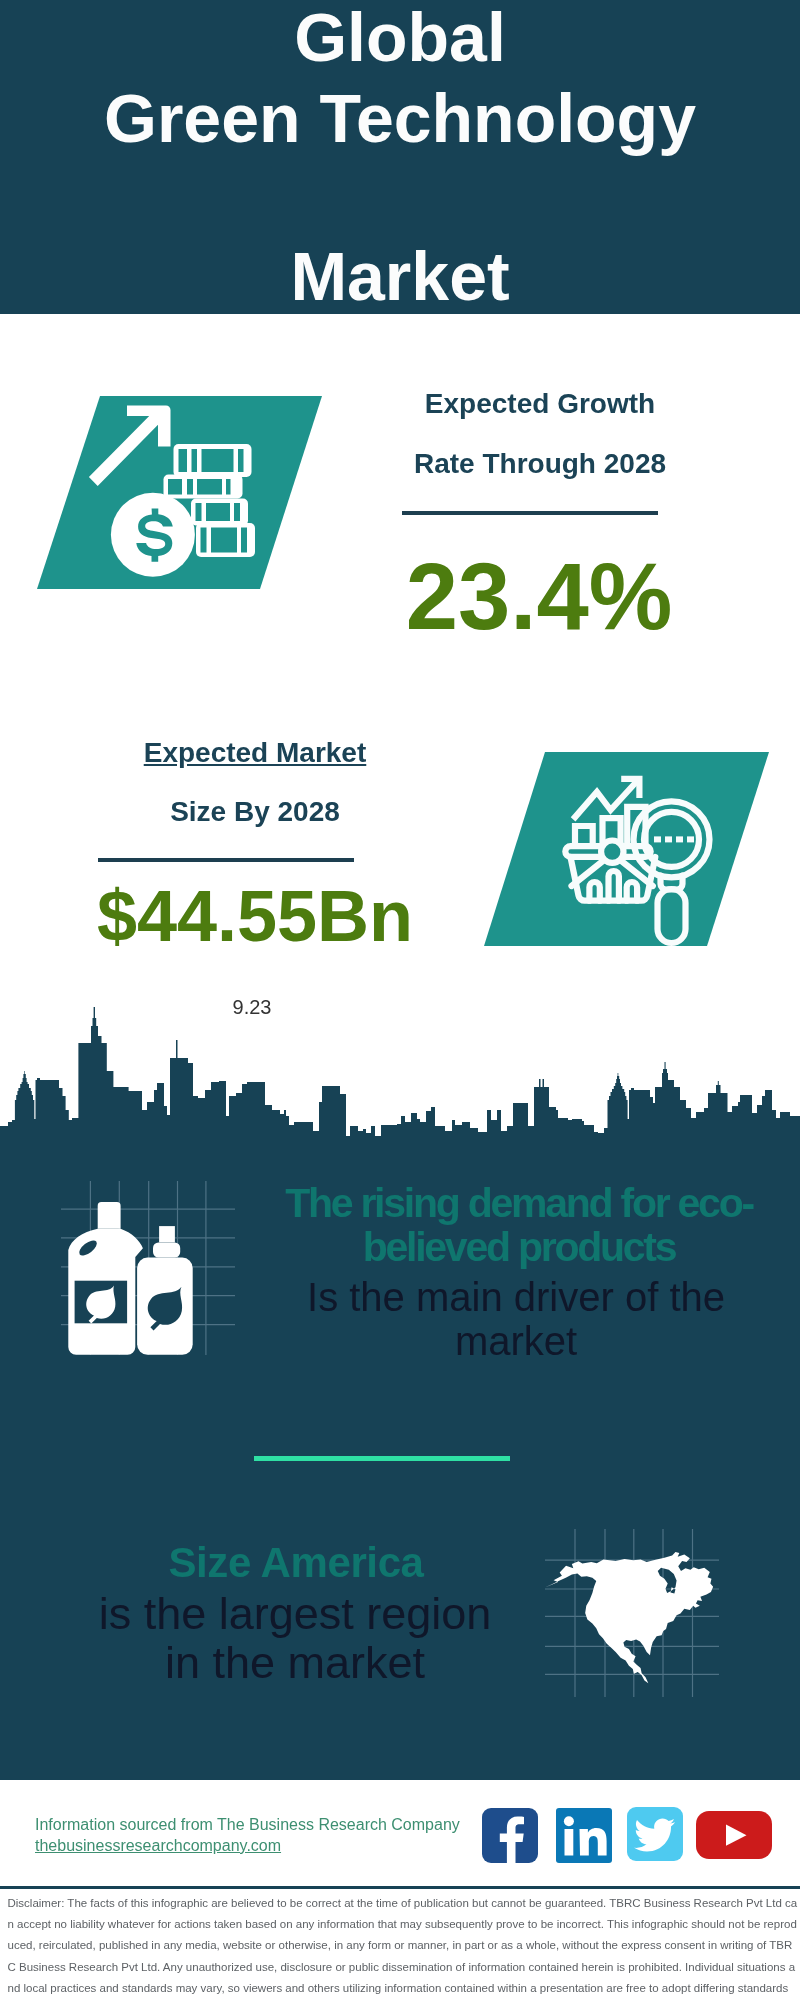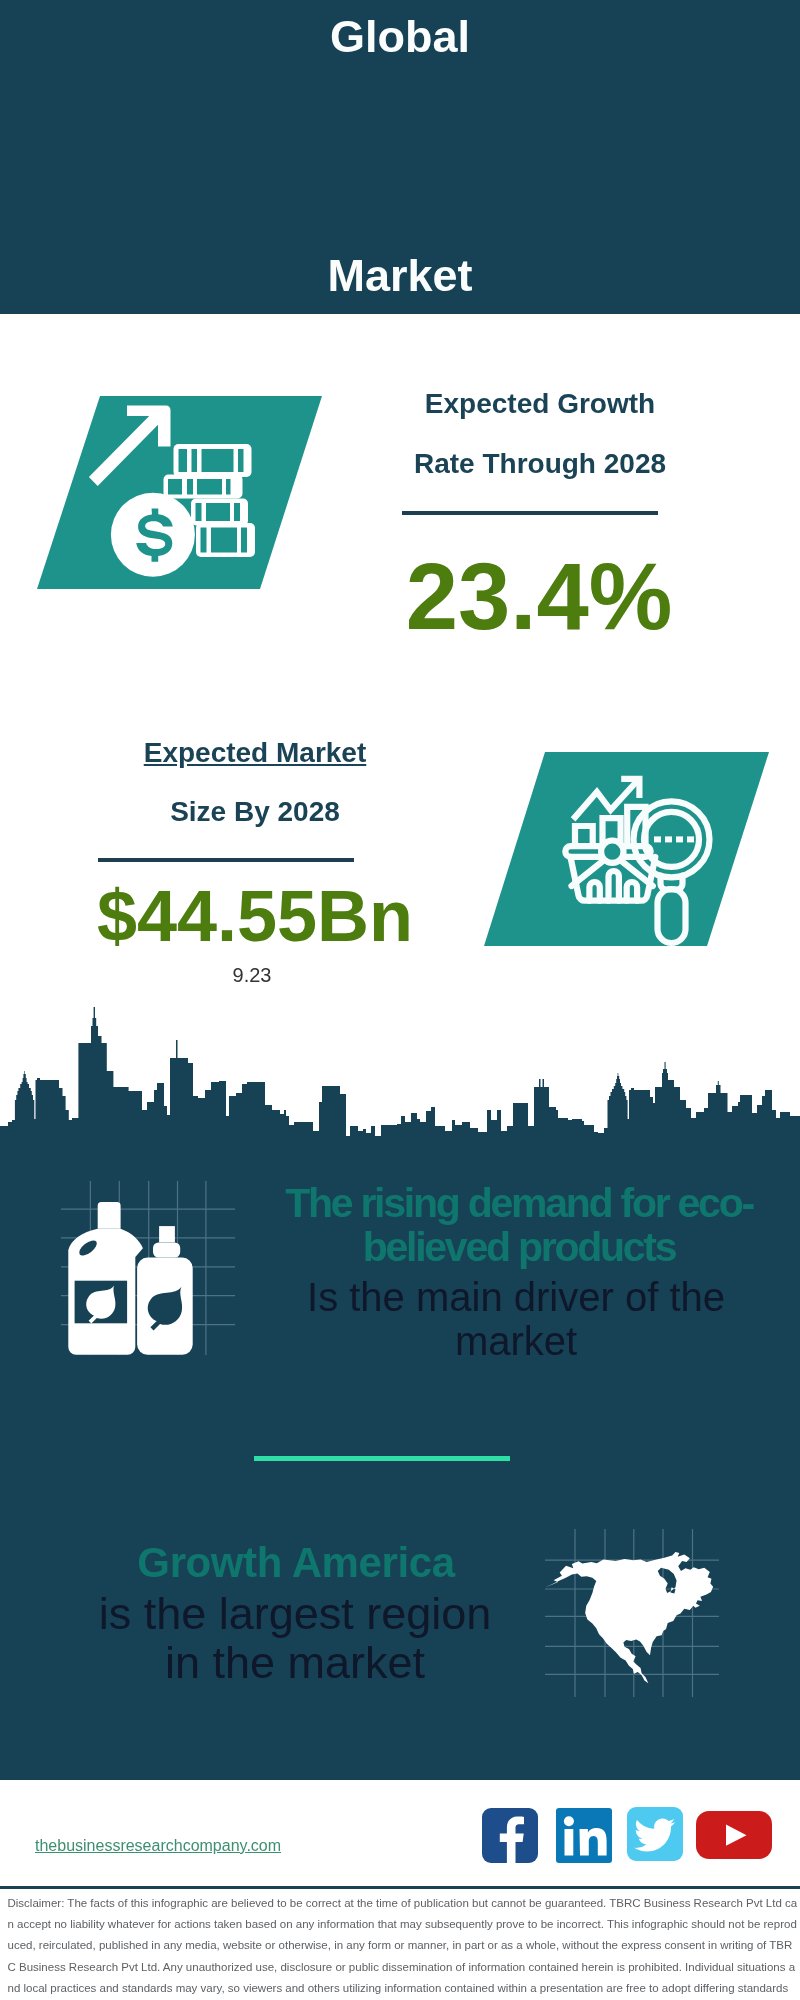--- a/index.html
+++ b/index.html
@@ -11,42 +11,42 @@
   }
   .page { position:relative; width:800px; height:2000px; background:#fff; }
 
   
   .header {
     position:absolute; left:0; top:0; width:800px; height:314px;
     background:#174255;
   }
   .header .tline {
     position:absolute; left:0; width:800px; text-align:center;
-    color:#fbfcfc; font-weight:bold; font-size:45px; line-height:70px;
+    color:#fbfcfc; font-weight:bold; font-size:68px; line-height:70px;
     white-space:nowrap;
   }
   .header .tl0 { top:2px; }
   .header .tl1 { top:83px; }
   .header .tl2 { top:162px; }
   .header .tl3 { top:241px; }
 
   
   .stat-title {
     position:absolute; color:#1b4356; font-weight:bold;
     font-size:28px; line-height:46px; text-align:center; white-space:nowrap;
   }
   .rule { position:absolute; background:#1d3f50; height:4px; }
   .stat-val {
     position:absolute; color:#4d7c0f; font-weight:bold;
     font-size:94px; line-height:100px; text-align:center; white-space:nowrap;
   }
   .stat-val.sm { font-size:72px; line-height:80px; }
   .stat-sub {
     position:absolute; color:#333333; font-weight:normal;
-    font-size:20px; line-height:22px; text-align:center; white-space:nowrap;
+    font-size:20px; line-height:22px; text-align:center; white-space:nowrap;margin-top:32px;
   }
 
   
   .dark { position:absolute; left:0; top:1140px; width:800px; height:640px; background:#174255; }
   .skyline { position:absolute; left:0; top:1005px; width:800px; height:137px; display:block; }
 
   .dk-block { position:absolute; text-align:center; font-size:40px; line-height:44px; white-space:nowrap; }
   .dk-hi { color:#0f766e; font-weight:bold; font-size:41px; letter-spacing:-2.25px; }
   .dk-hi.na { font-size:42px; letter-spacing:-0.4px; }
   .dk-body { color:#0f172a; font-weight:normal; font-size:40px; letter-spacing:0px; }
@@ -64,20 +64,21 @@
     word-break:break-all; white-space:normal;
   }
 </style>
 </head>
 <body>
 
 <div class="page">
 
   <div class="header">
     <div class="tline tl0">Global</div>
+    <div class="tline tl1">Green Technology</div>
     <div class="tline tl3">Market</div>
   </div>
 
   <div>
     <svg class="icon-tile" style="position:absolute;left:30px;top:390px;" width="300" height="205" viewBox="0 0 300 205">
       <polygon points="70,6 292,6 230,199 7,199" fill="#1E938C"></polygon>
       <g fill="#ffffff">
         <path d="M97 15.5 h39 a4.5 4.5 0 0 1 4.5 4.5 v36.5 h-12.5 v-21.8 l-60.3 61.2 -8.8 -8.8 60.3 -61.1 h-22.2 z"></path>
         <rect x="143.5" y="54" width="78" height="33" rx="5"></rect>
         <rect x="133.5" y="84.5" width="79" height="24" rx="5"></rect>
@@ -195,21 +196,21 @@
       </svg>
     <div class="dk-block" style="left:269px;top:1181px;width:500px;"><span class="dk-hi">The rising demand for eco-</span></div>
     <div class="dk-block" style="left:269px;top:1225px;width:500px;"><span class="dk-hi">believed products</span></div>
     <div class="dk-block" style="left:266px;top:1275px;width:500px;"><span class="dk-body">Is the main driver of the</span></div>
     <div class="dk-block" style="left:266px;top:1319px;width:500px;"><span class="dk-body">market</span></div>
   </div>
 
   <div class="mint-rule" style="left:254px;top:1456px;width:256px;"></div>
 
   <div>
-    <div class="dk-block" style="left:36px;top:1541px;width:520px;"><span class="dk-hi na">Growth America</span></div>
+    <div class="dk-block" style="left:36px;top:1541px;width:520px;"><span class="dk-hi na">Size America</span></div>
     <div class="dk-block" style="left:35px;top:1592px;width:520px;"><span class="dk-body big">is the largest region</span></div>
     <div class="dk-block" style="left:35px;top:1641px;width:520px;"><span class="dk-body big">in the market</span></div>
     <svg style="position:absolute;left:545px;top:1529px;" width="174" height="168" viewBox="0 0 174 168">
       <g stroke="#4e7285" stroke-width="1.2">
         <line x1="30" y1="0" x2="30" y2="168"></line>
         <line x1="60" y1="0" x2="60" y2="168"></line>
         <line x1="88.8" y1="0" x2="88.8" y2="168"></line>
         <line x1="118" y1="0" x2="118" y2="168"></line>
         <line x1="147.5" y1="0" x2="147.5" y2="168"></line>
         <line x1="0" y1="31.2" x2="174" y2="31.2"></line>
@@ -220,20 +221,21 @@
       </g>
       <g transform="translate(-9.13,-11.87) scale(1.1079,1.0542)">
       <path fill="#ffffff" d="M8.2 66.8 L20 61.5 L16 59.8 L23.5 55.5 L21.5 52.5 L27.2 46.2 L33.8 48.5 L32.5 44.5 L38.5 41.8 L42 44 L50 42.5 L55 43.8 L61 40.2 L72 41.5 L80 39.8 L88 41 L94.5 40.2 L100 42.5 L108 40.5 L116 38.5 L123 36.5 L126 33 L129.5 34 L128 37.5 L134 35.5 L139 39 L136 42.5 L132 41.5 L128.5 46.5 L131 51 L135 48.5 L139.5 50 L142.5 47.5 L147 49.5 L152 48 L157 52 L155 57 L158.5 58.5 L157.5 63 L160 66 L158 71 L154 73.5 L148.5 75.5 L150 79.5 L146 78.8 L144.5 82 L148 84 L144 86 L142 84 L139 88 L134 87 L130.5 91.5 L127 93 L124 98.5 L119 100.5 L117.5 106 L115 108 L113.5 112 L109 113 L105.5 118.5 L104 124 L103 131 L100 128 L97 122 L94 118 L90.5 116 L86 117.5 L81.5 116.5 L79 119 L80 123 L84 125 L86.5 129.5 L90 132 L88 137 L91 140 L94.5 143 L95.5 148 L99 152 L101.5 157.5 L98 155 L95.5 150 L92 147 L88.5 148.5 L87.5 144 L84 141 L81 136 L76.5 133.5 L72 128 L68 124 L64 120 L60.5 115 L57 111 L54.5 105.5 L51 101 L46.5 97 L44.5 91 L45.5 84 L48.5 78.5 L51 72 L52.5 66 L54.5 60.5 L51 57.5 L46 56 L41 56.5 L37.5 53.5 L32.5 54.5 L27 57.5 L20.5 60.5 L14 64 Z
 M113 48 L120 50 L124.5 54 L127 60 L126 66.5 L122 70 L118.5 72 L117 68 L119 63 L116 58.5 L112 55.5 L110 51 Z
 M122.5 66.5 L126 68.5 L125 72.5 L121.5 71.5 Z" fill-rule="evenodd"></path>
       </g>
     </svg>
   </div>
 
   <div class="footer">
+    <div class="src-txt" style="left:35px;top:34px;">Information sourced from The Business Research Company</div>
     <div class="src-txt" style="left:35px;top:55px;text-decoration:underline;">thebusinessresearchcompany.com</div>
     <svg style="position:absolute;left:482px;top:27.5px;" width="56" height="55" viewBox="0 0 56 55">
       <rect x="0" y="0" width="56" height="55" rx="9" fill="#1e4d8c"></rect>
       <path fill="#ffffff" d="M33.5 55 v-21.1 h7.1 l1.1 -8.3 h-8.2 v-5.3 c0 -2.4 0.7 -4 4.1 -4 h4.4 v-7.4 c-0.8 -0.1 -3.4 -0.3 -6.4 -0.3 -6.3 0 -10.7 3.9 -10.7 11 v6 h-7.1 v8.3 h7.1 v21.1 z"></path>
     </svg>
     <svg style="position:absolute;left:555.5px;top:27.5px;" width="56" height="55" viewBox="0 0 56 55">
       <rect x="0" y="0" width="56" height="55" rx="3" fill="#0a78b6"></rect>
       <g fill="#ffffff">
         <rect x="8.5" y="21" width="8.8" height="26.5"></rect>
         <circle cx="12.9" cy="13.2" r="5"></circle>

